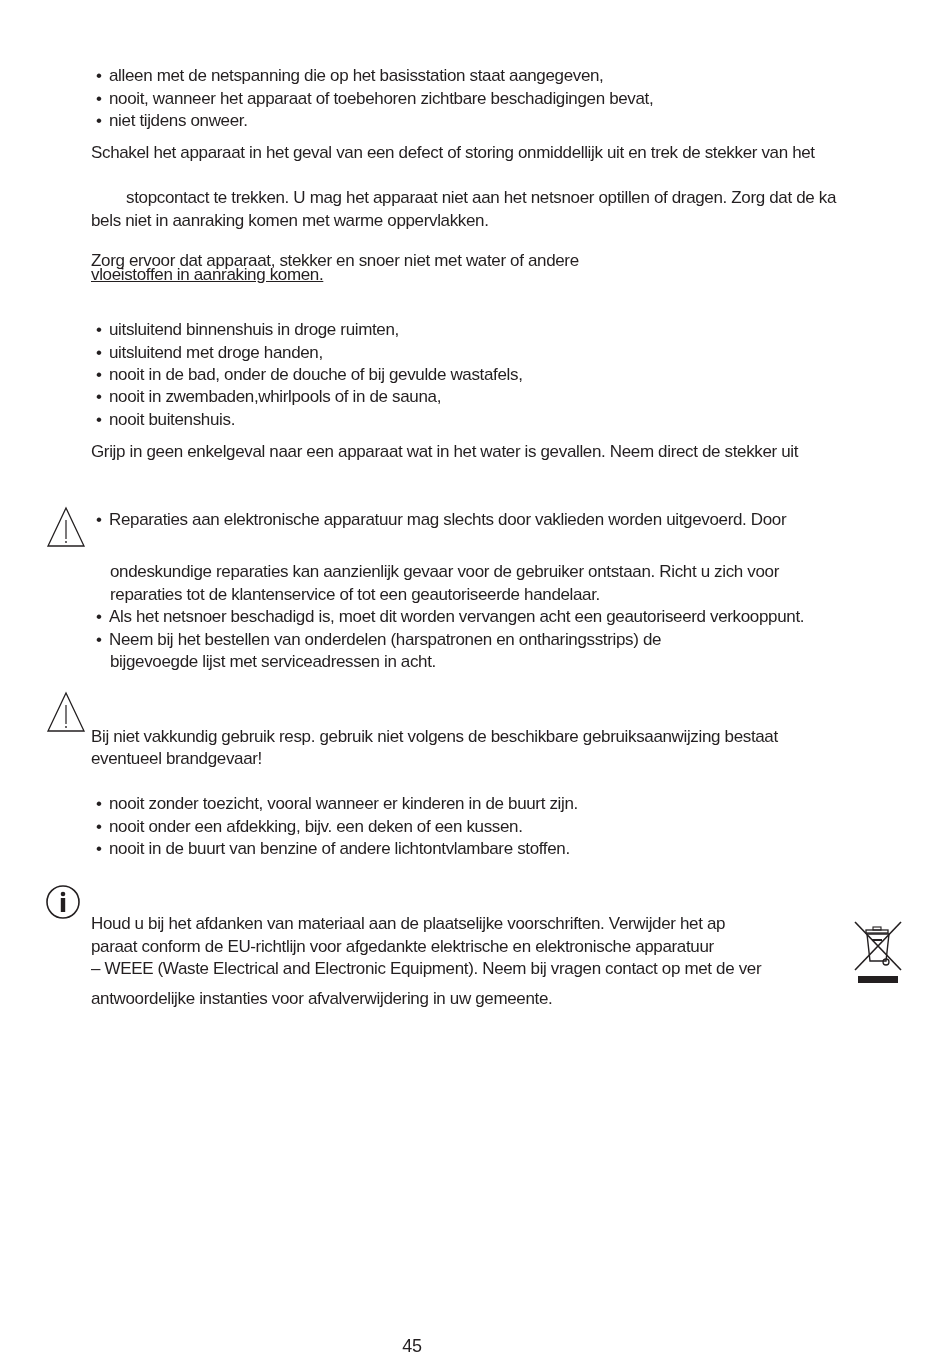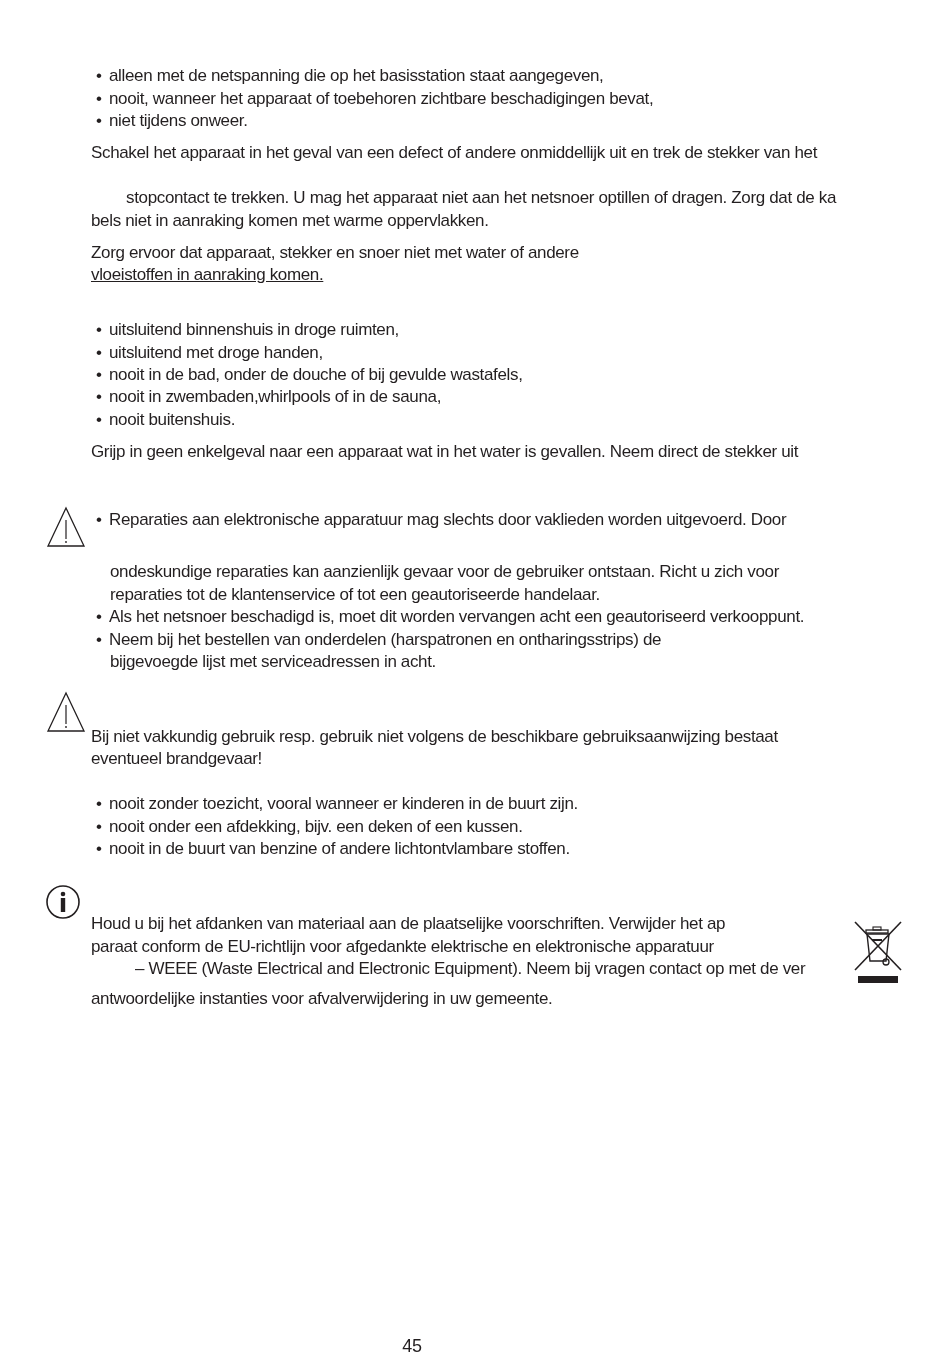--- a/index.html
+++ b/index.html
@@ -15,24 +15,24 @@
     .icon { position: absolute; }
     .page-num { position: absolute; left: 0; width: 824px; text-align: center; top: 1336px; font-size: 18px; }
   </style>
 </head>
 <body>
 
 <div>
   <div class="line bullet" style="left:96px; top:65px;">alleen met de netspanning die op het basisstation staat aangegeven,</div>
   <div class="line bullet" style="left:96px; top:88px;">nooit, wanneer het apparaat of toebehoren zichtbare beschadigingen bevat,</div>
   <div class="line bullet" style="left:96px; top:110px;">niet tijdens onweer.</div>
-  <div class="line" style="left:91px; top:142px;">Schakel het apparaat in het geval van een defect of andere onmiddellijk uit en trek de stekker van het</div>
+  <div class="line" style="left:91px; top:142px;">Schakel het apparaat in het geval van een defect of storing onmiddellijk uit en trek de stekker van het</div>
   <div class="line" style="left:91px; top:187px;margin-left:35px;">stopcontact te trekken. U mag het apparaat niet aan het netsnoer optillen of dragen. Zorg dat de ka</div>
   <div class="line" style="left:91px; top:210px;">bels niet in aanraking komen met warme oppervlakken.</div>
-  <div class="line" style="left:91px; top:242px;">Zorg ervoor dat apparaat, stekker en snoer niet met water of andere</div>
+  <div class="line" style="left:91px; top:250px;">Zorg ervoor dat apparaat, stekker en snoer niet met water of andere</div>
   <div class="line" style="left:91px; top:264px;text-decoration:underline;">vloeistoffen in aanraking komen.</div>
 </div>
 
 <div>
   <div class="line bullet" style="left:96px; top:319px;">uitsluitend binnenshuis in droge ruimten,</div>
   <div class="line bullet" style="left:96px; top:342px;">uitsluitend met droge handen,</div>
   <div class="line bullet" style="left:96px; top:364px;">nooit in de bad, onder de douche of bij gevulde wastafels,</div>
   <div class="line bullet" style="left:96px; top:386px;">nooit in zwembaden,whirlpools of in de sauna,</div>
   <div class="line bullet" style="left:96px; top:409px;">nooit buitenshuis.</div>
   <div class="line" style="left:91px; top:441px;">Grijp in geen enkelgeval naar een apparaat wat in het water is gevallen. Neem direct de stekker uit</div>
@@ -66,21 +66,21 @@
 </div>
 
 <div>
   <svg class="icon" style="left:45px; top:884px;" width="36" height="36" viewBox="0 0 36 36">
     <circle cx="18" cy="18" r="16" fill="none" stroke="#231f20" stroke-width="1.6"></circle>
     <circle cx="18" cy="10" r="2.3" fill="#231f20"></circle>
     <rect x="15.8" y="14" width="4.4" height="14" fill="#231f20"></rect>
   </svg>
   <div class="line" style="left:91px; top:913px;">Houd u bij het afdanken van materiaal aan de plaatselijke voorschriften. Verwijder het ap</div>
   <div class="line" style="left:91px; top:936px;">paraat conform de EU-richtlijn voor afgedankte elektrische en elektronische apparatuur</div>
-  <div class="line" style="left:91px; top:958px;margin-left:44px;">– WEEE (Waste Electrical and Electronic Equipment). Neem bij vragen contact op met de ver</div>
+  <div class="line" style="left:91px; top:958px;">– WEEE (Waste Electrical and Electronic Equipment). Neem bij vragen contact op met de ver</div>
   <div class="line" style="left:91px; top:988px;">antwoordelijke instanties voor afvalverwijdering in uw gemeente.</div>
   <svg class="icon" style="left:852px; top:918px;" width="52" height="68" viewBox="0 0 52 68">
 
     <rect x="14" y="12" width="22" height="3" fill="none" stroke="#231f20" stroke-width="1.3"></rect>
     <rect x="21" y="9" width="8" height="3" fill="none" stroke="#231f20" stroke-width="1.1"></rect>
 
     <path d="M15 16 L18 43 L34 43 L37 16 Z" fill="none" stroke="#231f20" stroke-width="1.4"></path>
     <line x1="20" y1="22" x2="30" y2="22" stroke="#231f20" stroke-width="2"></line>
 
     <circle cx="34" cy="44" r="3" fill="none" stroke="#231f20" stroke-width="1.3"></circle>

